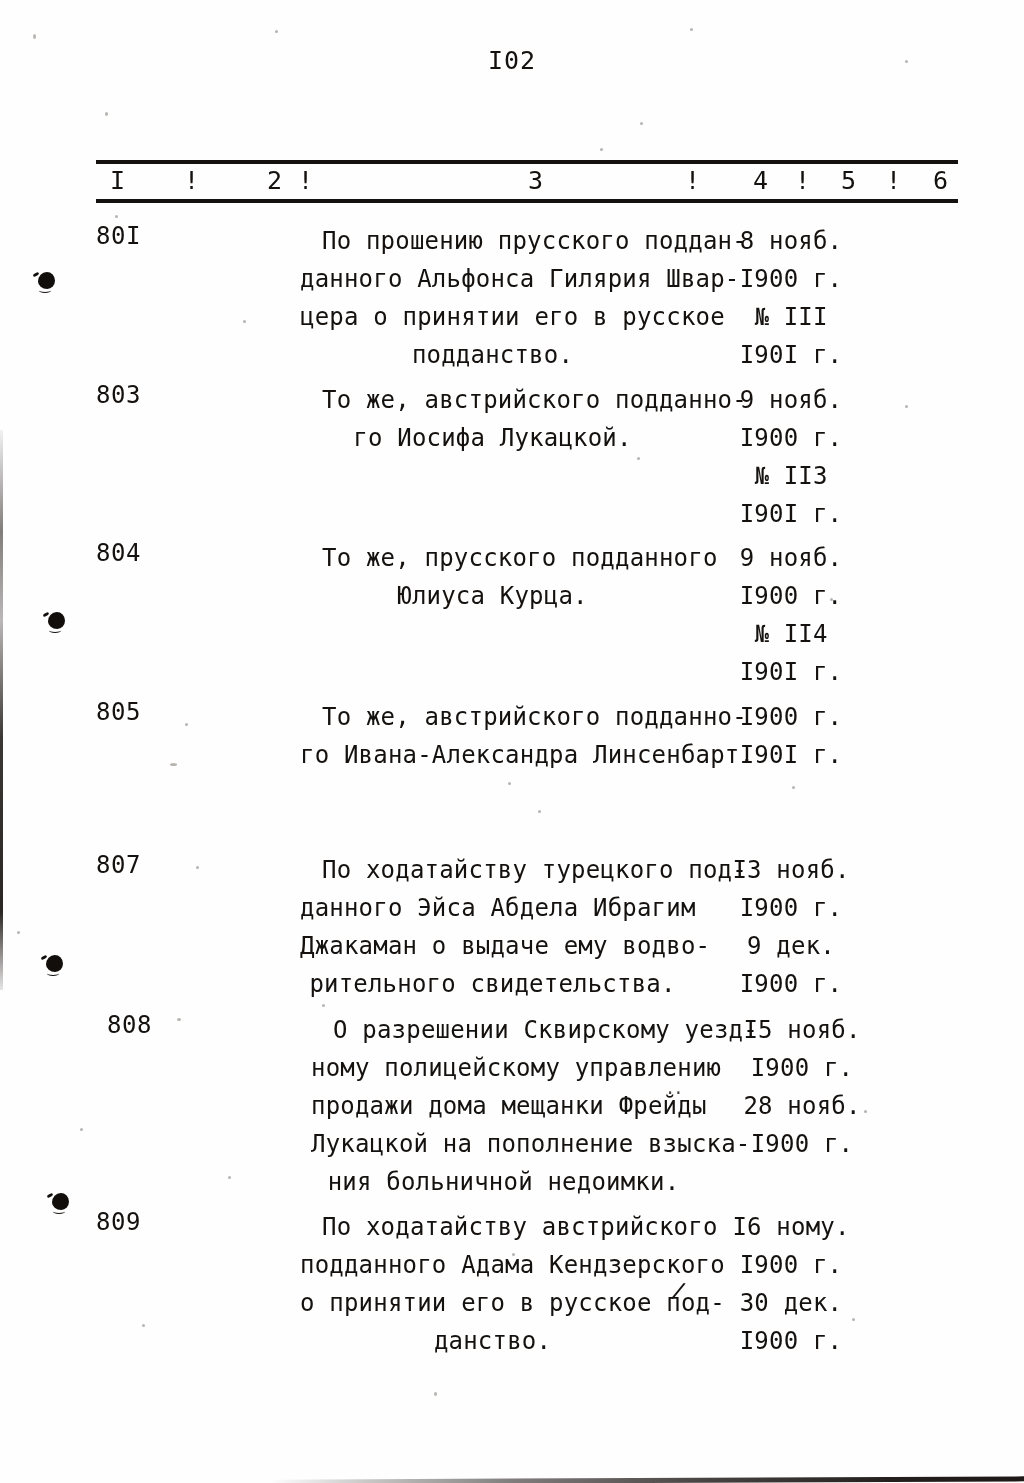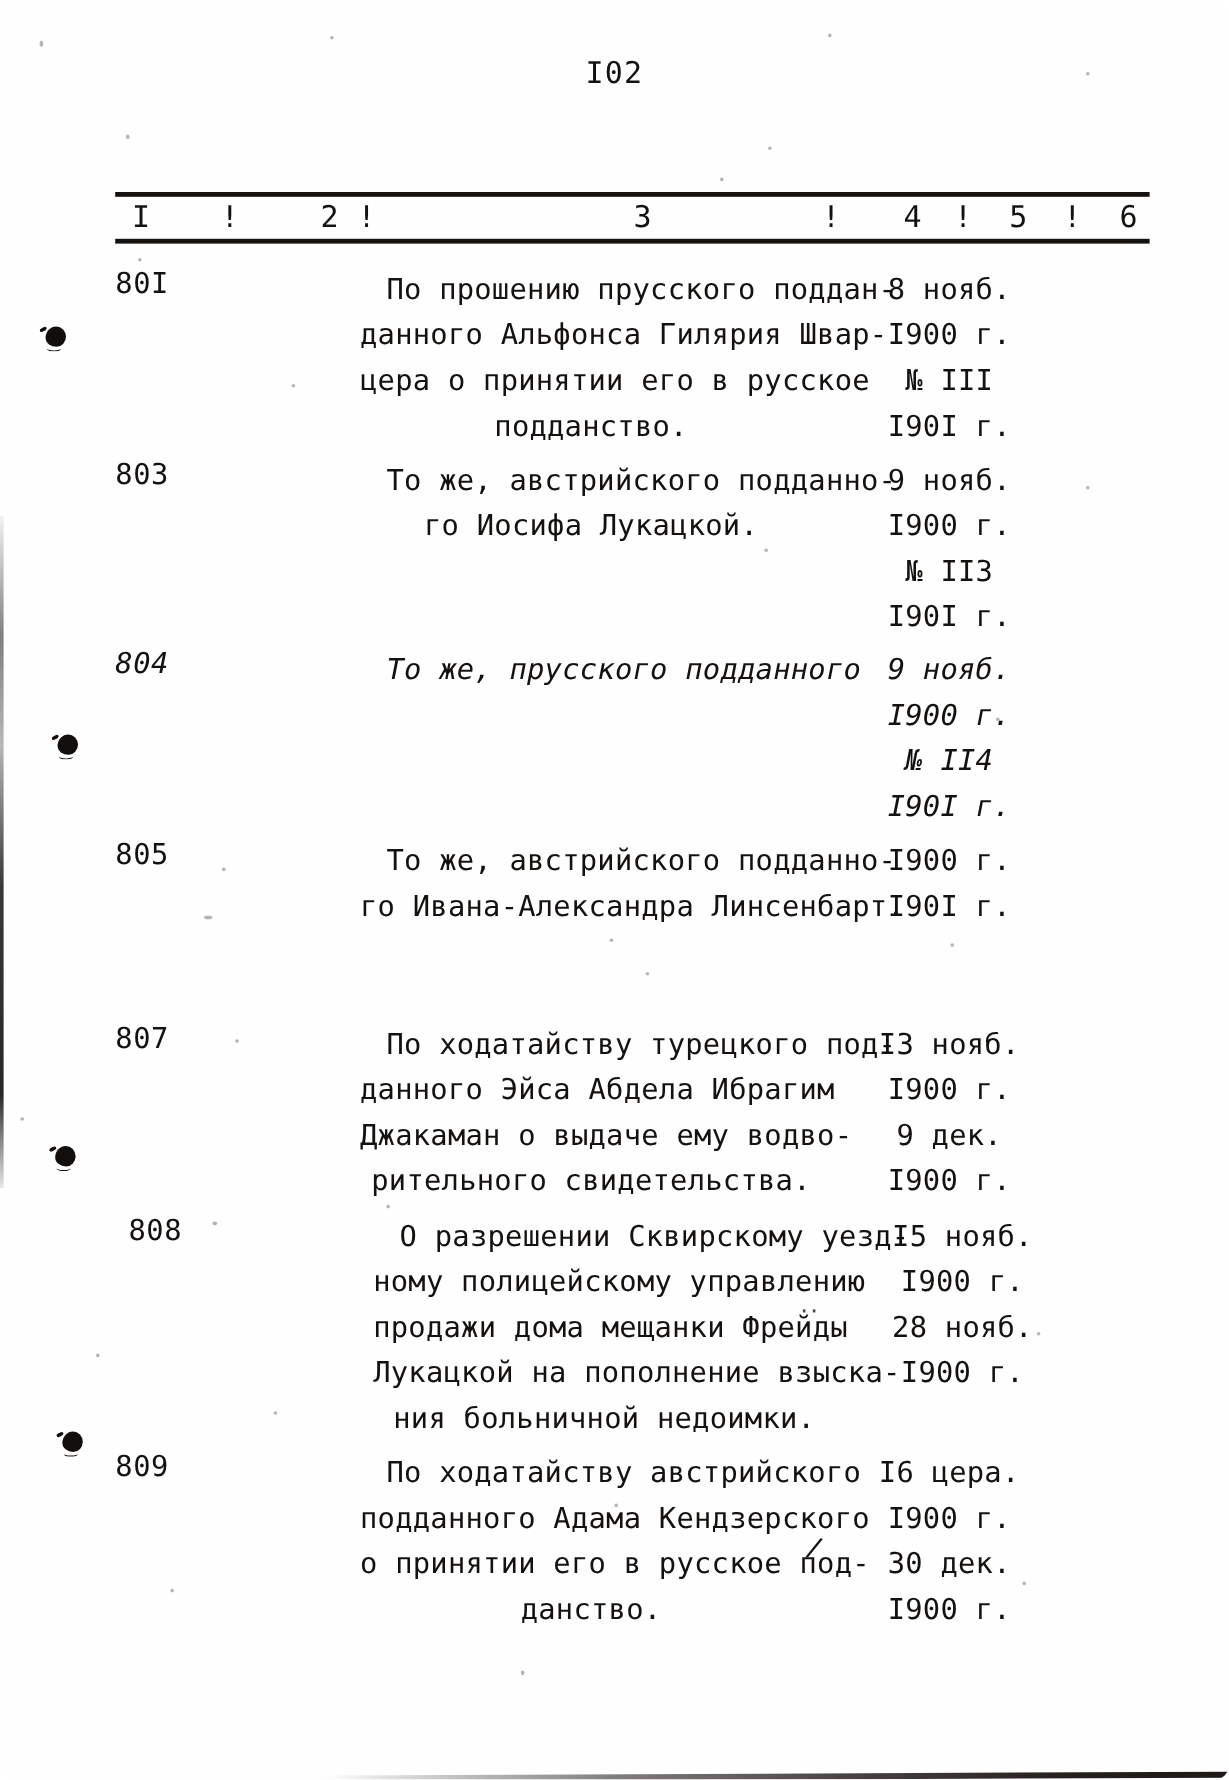--- a/index.html
+++ b/index.html
@@ -8,21 +8,20 @@
     background: #ffffff;
   }
   .page {
     position: relative;
     width: 1024px;
     height: 1483px;
     background: #fefefe;
     overflow: hidden;
     font-family: "DejaVu Sans Mono", "Liberation Mono", monospace;
     color: #14110f;
-    border-radius: 12px;
   }
 
   
   .scan-edge-left {
     position: absolute;
     left: 0px;
     top: 430px;
     width: 3px;
     height: 560px;
     background: linear-gradient(to bottom,
@@ -262,24 +261,25 @@
         <div class="tline">го Иосифа Лукацкой.</div>
       </div>
       <div class="row-dates">
         <div class="tline">9 нояб.</div>
         <div class="tline">I900 г.</div>
         <div class="tline">№ II3</div>
         <div class="tline">I90I г.</div>
       </div>
     </div>
 
-    <div class="row" style="height:159px;font-style:italic;">
+    <div class="row" style="height:159px;">
       <div class="row-num">804</div>
       <div class="row-body">
         <div class="tline indent">То же, прусского подданного</div>
+        <div class="tline">Юлиуса Курца.</div>
       </div>
       <div class="row-dates">
         <div class="tline">9 нояб.</div>
         <div class="tline">I900 г.</div>
         <div class="tline">№ II4</div>
         <div class="tline">I90I г.</div>
       </div>
     </div>
 
     <div class="row" style="height:153px;">
@@ -331,21 +331,21 @@
     <div class="row" style="height:160px;">
       <div class="row-num">809</div>
       <div class="row-body">
         <div class="tline indent">По ходатайству австрийского</div>
         <div class="tline">подданного Адама Кендзерского</div>
         <div class="tline">о принятии его в русское под-</div>
         <div class="tline">данство.</div>
       </div>
       <div class="stray-slash" style="top:70px;">/</div>
       <div class="row-dates">
-        <div class="tline">I6 цера.</div>
+        <div class="tline">I6 ному.</div>
         <div class="tline">I900 г.</div>
         <div class="tline">30 дек.</div>
         <div class="tline">I900 г.</div>
       </div>
     </div>
 
   </div>
 </div>
 
 </body></html>

